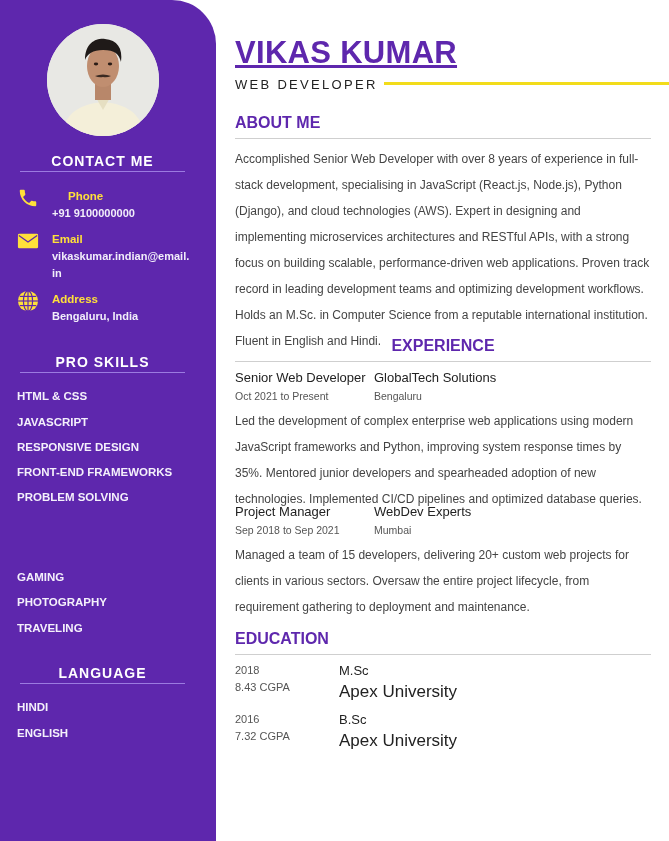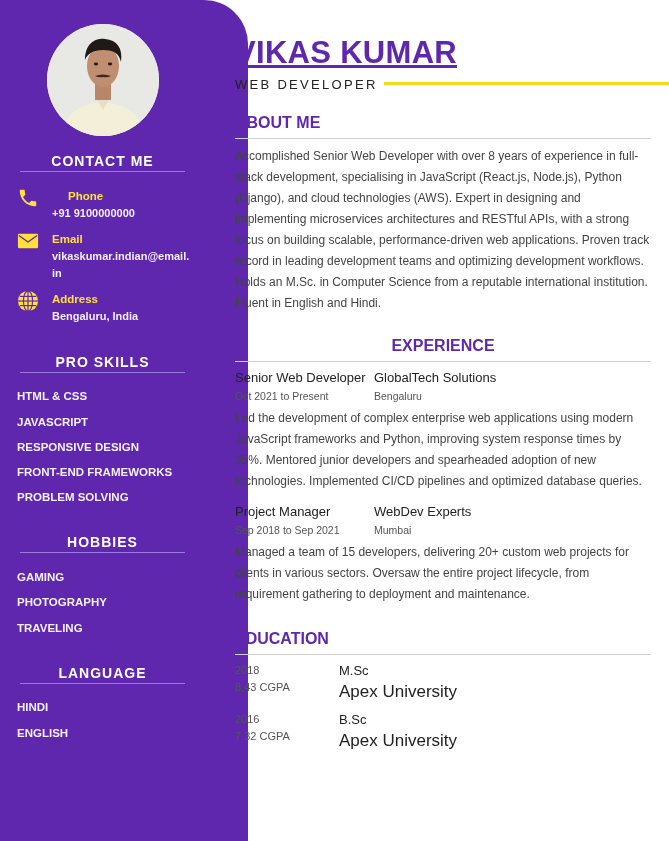--- a/index.html
+++ b/index.html
@@ -1,20 +1,20 @@
 <!DOCTYPE html>
 <html><head>
 <meta charset="utf-8">
 <style>
   * { box-sizing: border-box; margin: 0; padding: 0; }
   html, body { width: 669px; height: 841px; background: #ffffff; overflow: hidden; }
   body { font-family: "Liberation Sans", sans-serif; position: relative; }
 
   .sidebar {
-    position: absolute; left: 0; top: 0; width: 248px; height: 841px;
+    position: absolute; left: 0; top: 0; width: 216px; height: 841px;
     background: #5e27ad; border-top-right-radius: 44px; color: #fff;
   }
   .avatar {
     position: absolute; left: 47px; top: 24px; width: 112px; height: 112px;
     border-radius: 50%; overflow: hidden; background: #e9e9e6;
   }
   .side-heading {
     position: absolute; left: 20px; width: 165px; text-align: center;
     font-weight: bold; font-size: 14px; letter-spacing: 1px; color: #fff;
     padding-bottom: 2px; border-bottom: 1px solid #9b7be0;
@@ -22,21 +22,21 @@
   .contact-row { position: absolute; left: 17px; width: 180px; }
   .contact-icon { position: absolute; left: 0; top: 0; width: 22px; height: 22px; }
   .contact-label { position: absolute; left: 35px; top: 0; font-size: 11.5px; font-weight: bold; color: #ffe03a; }
   .contact-value { position: absolute; left: 35px; top: 17px; width: 140px; font-size: 11px; font-weight: bold; color: #f2eefa; line-height: 17px; word-break: break-all; }
   .side-list-item { position: absolute; left: 17px; font-size: 11.5px; font-weight: bold; color: #f4f0fb; }
   .name { position: absolute; left: 235px; top: 35px; font-size: 31px; font-weight: bold; color: #5e27ad; letter-spacing: 0.3px; text-decoration: underline; }
   .title { position: absolute; left: 235px; top: 77px; font-size: 13px; letter-spacing: 2.3px; color: #222; }
   .title-line { position: absolute; left: 384px; top: 82px; width: 285px; height: 3px; background: #f2dc1a; }
 
   .sec-heading { position: absolute; left: 235px; width: 416px; font-size: 16px; font-weight: bold; color: #5e27ad; padding-bottom: 6px; border-bottom: 1px solid #cfcfcf; }
-  .para { position: absolute; left: 235px; width: 416px; font-size: 12px; line-height: 21px; color: #444; }
+  .para { position: absolute; left: 235px; width: 416px; font-size: 12px; line-height: 26px; color: #444; }
   .job-title { position: absolute; left: 235px; font-size: 13px; color: #222; }
   .job-company { position: absolute; left: 374px; font-size: 13px; color: #222; }
   .job-date { position: absolute; left: 235px; font-size: 10.5px; color: #555; }
   .job-loc { position: absolute; left: 374px; font-size: 10.5px; color: #555; }
   .edu-year { position: absolute; left: 235px; font-size: 11px; color: #555; }
   .edu-gpa { position: absolute; left: 235px; font-size: 11px; color: #555; }
   .edu-degree { position: absolute; left: 339px; font-size: 13px; color: #222; }
   .edu-school { position: absolute; left: 339px; font-size: 17px; color: #222; }
 </style>
 </head>
@@ -97,21 +97,20 @@
     <span class="contact-value" style="top:18px;">Bengaluru, India</span>
   </div>
 
   <div class="side-heading" style="top:354px;">PRO SKILLS</div>
   <div class="side-list-item" style="top:390px;">HTML &amp; CSS</div>
   <div class="side-list-item" style="top:416px;">JAVASCRIPT</div>
   <div class="side-list-item" style="top:441px;">RESPONSIVE DESIGN</div>
   <div class="side-list-item" style="top:466px;">FRONT-END FRAMEWORKS</div>
   <div class="side-list-item" style="top:491px;">PROBLEM SOLVING</div>
 
-  <div class="side-heading" style="top:534px;">HOBBIES</div>
   <div class="side-list-item" style="top:571px;">GAMING</div>
   <div class="side-list-item" style="top:596px;">PHOTOGRAPHY</div>
   <div class="side-list-item" style="top:622px;">TRAVELING</div>
 
   <div class="side-heading" style="top:665px;">LANGUAGE</div>
   <div class="side-list-item" style="top:701px;">HINDI</div>
   <div class="side-list-item" style="top:727px;">ENGLISH</div>
 </aside>
 
 <h1 class="name">VIKAS KUMAR</h1>

